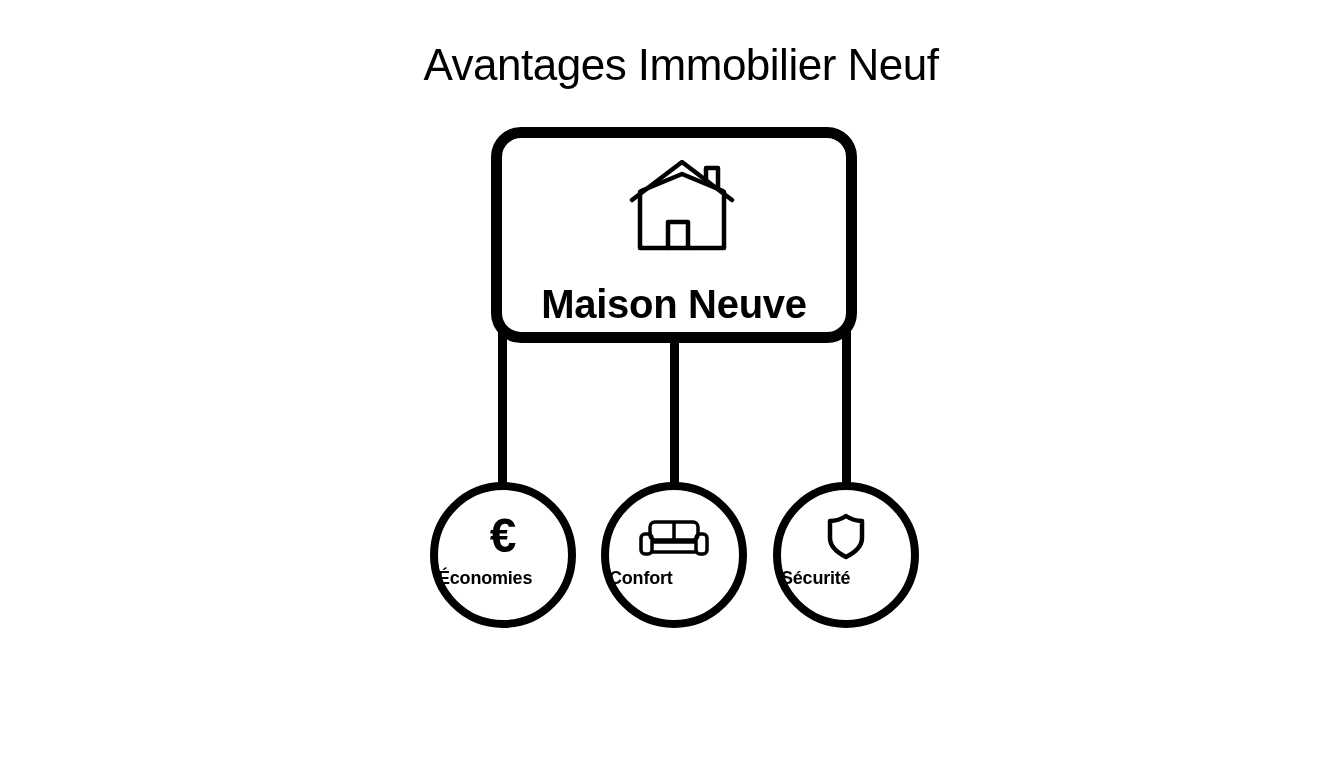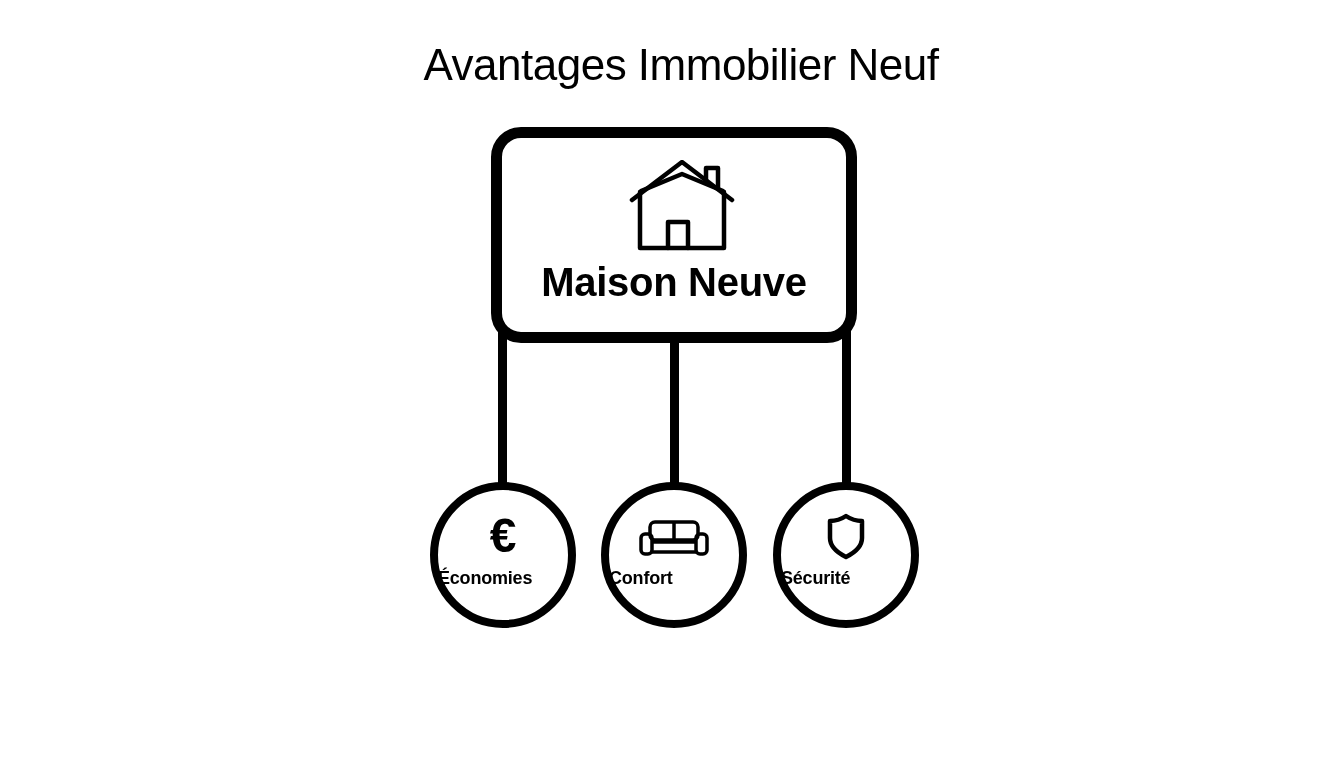--- a/index.html
+++ b/index.html
@@ -4,21 +4,21 @@
 <style>
   html, body { margin:0; padding:0; }
   body { width:1344px; height:768px; background:#ffffff; position:relative; overflow:hidden;
          font-family:"Liberation Sans", sans-serif; color:#000; }
   .title { position:absolute; left:0; top:40px; width:1328px; text-align:center;
            font-size:44px; font-weight:normal; letter-spacing:-0.5px;margin-left:17px; }
   .stage { position:absolute; left:0; top:0; width:1344px; height:768px; }
   .main-box { position:absolute; left:491px; top:127px; width:344px; height:194px;
               border:11px solid #000; border-radius:30px; background:#fff; }
   .main-icon { position:absolute; left:126px; top:22px; width:108px; height:100px; }
-  .main-label { position:absolute; left:0; top:122px; width:100%; text-align:center;
+  .main-label { position:absolute; left:0; top:144px; width:100%; text-align:center;
                 font-size:40px; font-weight:bold; letter-spacing:-0.3px; }
   .connector { position:absolute; width:9px; background:#000; }
   .node { position:absolute; width:130px; height:130px; border:8px solid #000;
           border-radius:50%; background:#fff; }
   .node-icon { position:absolute; left:50%; transform:translateX(-50%); }
   .node-label { position:absolute; left:0; top:78px; width:100%; 
                 font-size:18px; font-weight:bold; letter-spacing:-0.2px; }
 </style>
 </head>
 <body>

